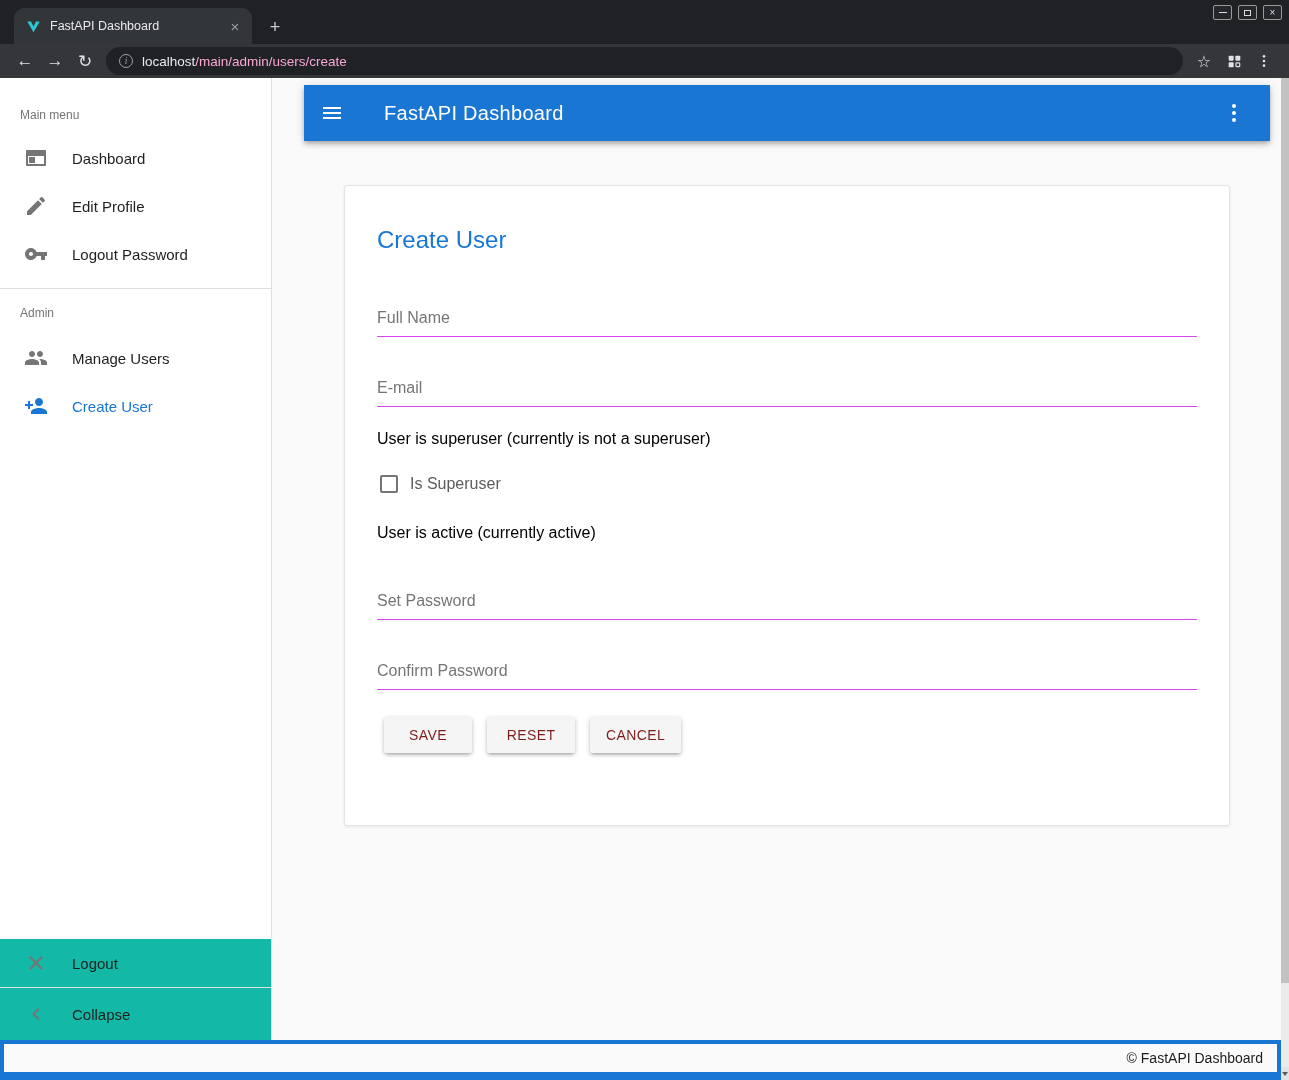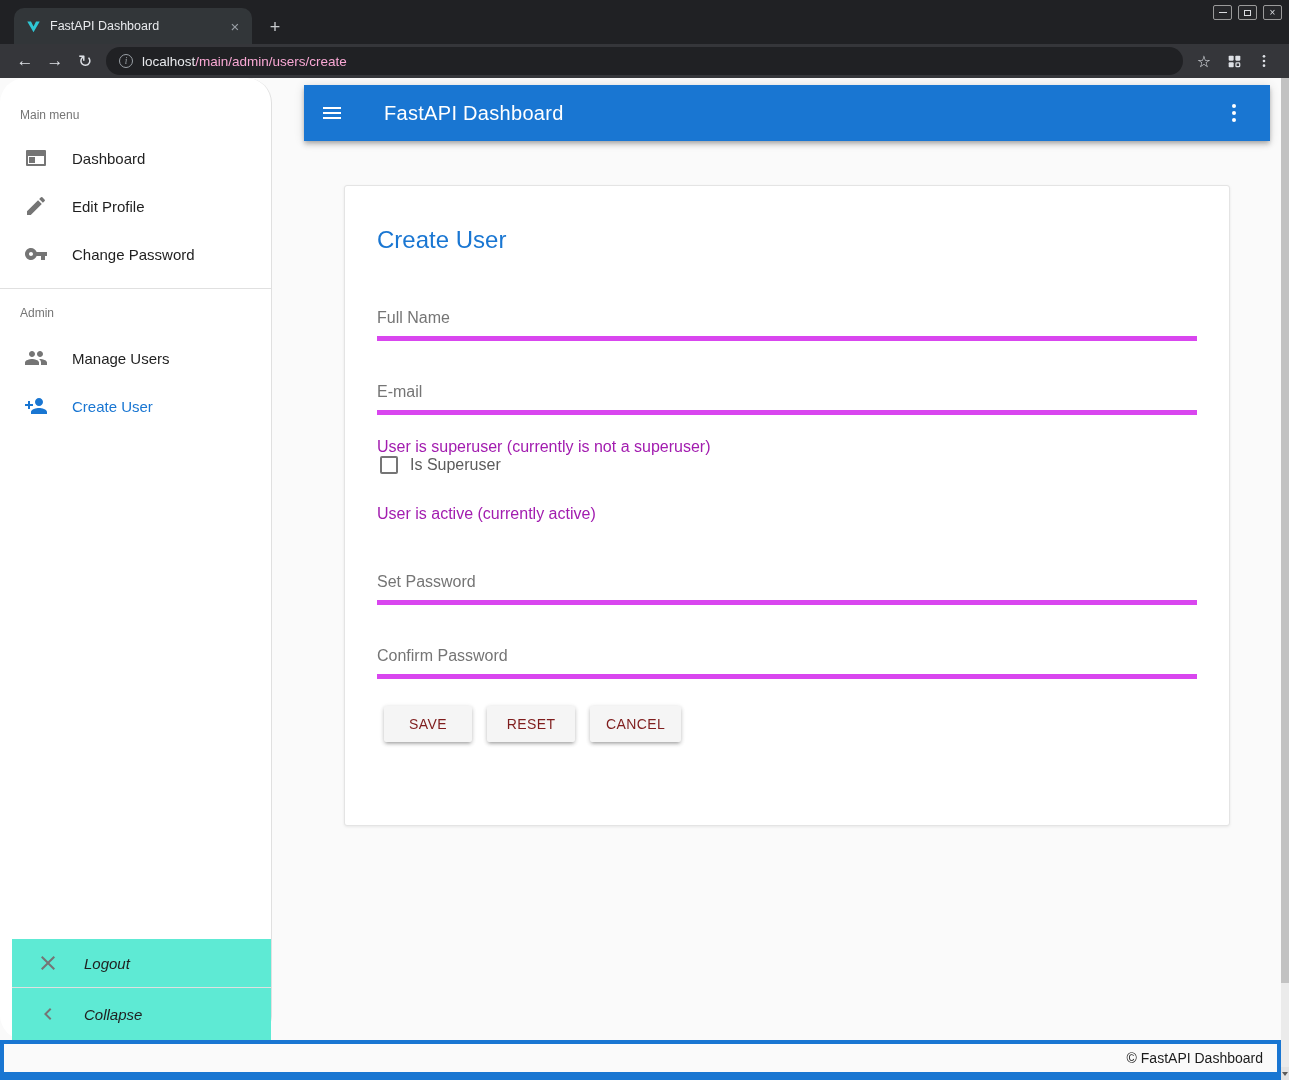--- a/index.html
+++ b/index.html
@@ -49,53 +49,53 @@
   
   .scrollbar { position:absolute; top:78px; right:0; width:8px; height:1002px; background:#ebebeb; }
   .scroll-thumb { position:absolute; top:0; left:0; width:8px; height:905px; background:#c2c2c2; cursor:pointer; }
   .scroll-arrow { position:absolute; bottom:0; left:0; width:8px; height:13px; background:#e3e3e3;
     display:flex; align-items:center; justify-content:center; cursor:pointer; }
   .scroll-arrow::after { content:""; border-left:3px solid transparent; border-right:3px solid transparent;
     border-top:4px solid #5a5a5a; }
 
   
   .sidebar { position:absolute; left:0; top:0; width:272px; height:962px; background:#ffffff;
-    border-right:1px solid #e0e0e0;border-radius:25px; }
+    border-right:1px solid #e0e0e0; }
   .side-caption { padding:30px 20px 12px; font-size:12px; color:#757575; }
   .side-caption.admin { padding:17px 20px 14px; }
   .side-item { height:48px; display:flex; align-items:center; gap:24px; padding:0 16px 0 24px;
     font-size:15px; color:#1f1f1f; cursor:pointer; }
   .side-item .micon { width:24px; height:24px; flex:0 0 auto; color:#757575; }
   .side-item .micon svg { width:24px; height:24px; display:block; fill:currentColor; }
   .side-item.active { color:#1976d2; }
   .side-item.active .micon { color:#1976d2; }
   .divider { height:1px; background:#e0e0e0; }
   .divider.after-main { margin-top:10px; }
-  .sidebar-bottom { position:absolute; left:12px; right:0; bottom:0; background:#5eead4;font-style:italic; }
+  .sidebar-bottom { position:absolute; left:0; right:0; bottom:0; background:#14b8a6; }
   .side-item.collapse-row { height:52px; }
 
   
   .appbar { position:absolute; left:304px; top:7px; width:966px; height:56px; background:#1976d2;
     display:flex; align-items:center; padding:0 24px 0 16px; color:#ffffff;
     box-shadow:0 2px 4px -1px rgba(0,0,0,.2), 0 4px 5px 0 rgba(0,0,0,.14), 0 1px 10px 0 rgba(0,0,0,.12); }
   .appbar .micon { width:24px; height:24px; color:#fff; cursor:pointer; }
   .appbar .micon svg { width:24px; height:24px; display:block; fill:currentColor; }
   .appbar-title { margin-left:40px; font-size:20px; font-weight:500; letter-spacing:.3px; }
   .spacer { flex:1; }
 
   
   .card { position:absolute; left:344px; top:107px; width:886px; height:641px; background:#ffffff;
     border:1px solid #e4e4e4; border-radius:3px; box-shadow:0 1px 3px rgba(0,0,0,.08); padding:32px; }
   .card-title { margin-top:8px; font-size:24px; font-weight:400; color:#1976d2; }
   .field { margin-top:42px; cursor:text; }
   .field.first { margin-top:55px; }
   .field.password-gap { margin-top:50px; }
-  .field-label { font-size:16px; color:#757575; padding-bottom:9px; border-bottom:5px solid #d946ef; }
-  .hint { margin-top:23px; font-size:16px; color:#a21caf; }
-  .checkbox-row { display:flex; align-items:flex-end; gap:12px; padding-left:3px; }
+  .field-label { font-size:16px; color:#757575; padding-bottom:9px; border-bottom:1px solid #d946ef; }
+  .hint { margin-top:23px; font-size:16px; color:#000000; }
+  .checkbox-row { margin-top:27px; display:flex; align-items:flex-end; gap:12px; padding-left:3px; }
   .checkbox { width:18px; height:18px; border:2px solid #757575; border-radius:2px; background:#fff;
     position:relative; cursor:pointer; flex:0 0 auto; }
   .checkbox[data-checked="true"] { background:#42a5f5; border-color:#42a5f5; }
   .checkbox[data-checked="true"]::after { content:""; position:absolute; left:4px; top:0.5px;
     width:5px; height:9px; border:solid #fff; border-width:0 2px 2px 0; transform:rotate(42deg); }
   .checkbox-label { font-size:16px; color:#5c5c5c; cursor:pointer; }
   .buttons-row { margin-top:27px; display:flex; gap:15px; padding-left:7px; }
   .btn { min-width:88px; height:36px; padding:0 16px; background:#f5f5f5; border:none; border-radius:2px;
     font-family:inherit; font-size:14px; font-weight:500; letter-spacing:.4px; color:#7f1d1d; cursor:pointer;
     box-shadow:0 3px 3px -2px rgba(0,0,0,.2), 0 2px 4px 0 rgba(0,0,0,.14), 0 1px 5px 0 rgba(0,0,0,.12); }
@@ -179,21 +179,21 @@
       </span>
       <span>Edit Profile</span>
     </div>
 
     <div class="side-item">
       <span class="micon">
         <svg viewBox="0 0 24 24">
             <path d="M12.65 10C11.83 7.67 9.61 6 7 6c-3.31 0-6 2.69-6 6s2.69 6 6 6c2.61 0 4.83-1.67 5.65-4H17v4h4v-4h2v-4H12.65zM7 14c-1.1 0-2-.9-2-2s.9-2 2-2 2 .9 2 2-.9 2-2 2z"></path>
           </svg>
       </span>
-      <span>Change Password</span>
+      <span>Logout Password</span>
     </div>
 
     <div class="divider after-main"></div>
     <div class="side-caption admin">Admin</div>
 
     <div class="side-item">
       <span class="micon">
         <svg viewBox="0 0 24 24">
             <path d="M16 11c1.66 0 2.99-1.34 2.99-3S17.66 5 16 5c-1.66 0-3 1.34-3 3s1.34 3 3 3zm-8 0c1.66 0 2.99-1.34 2.99-3S9.66 5 8 5C6.34 5 5 6.34 5 8s1.34 3 3 3zm0 2c-2.33 0-7 1.17-7 3.5V19h14v-2.5c0-2.33-4.67-3.5-7-3.5zm8 0c-.29 0-.62.02-.97.05 1.16.84 1.97 1.97 1.97 3.45V19h6v-2.5c0-2.33-4.67-3.5-7-3.5z"></path>
           </svg>

